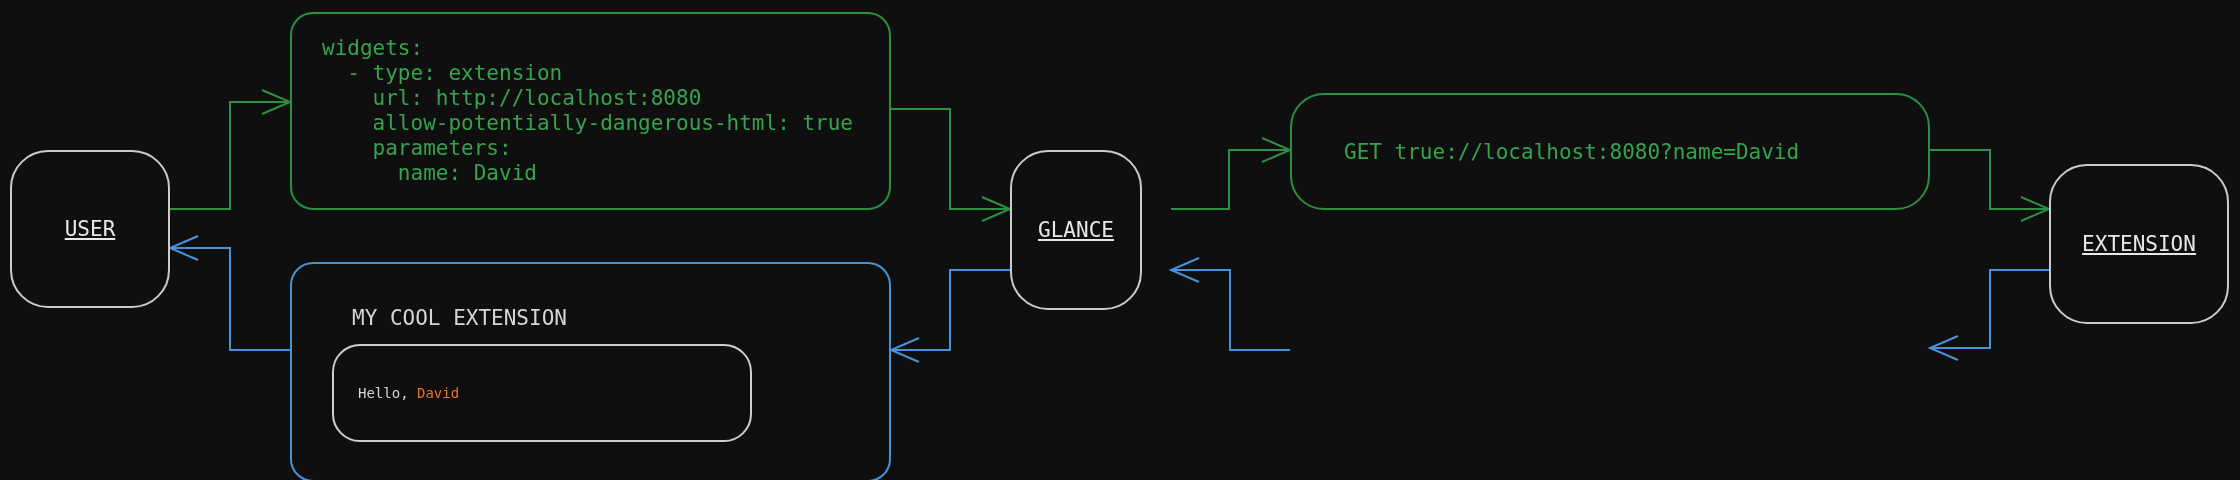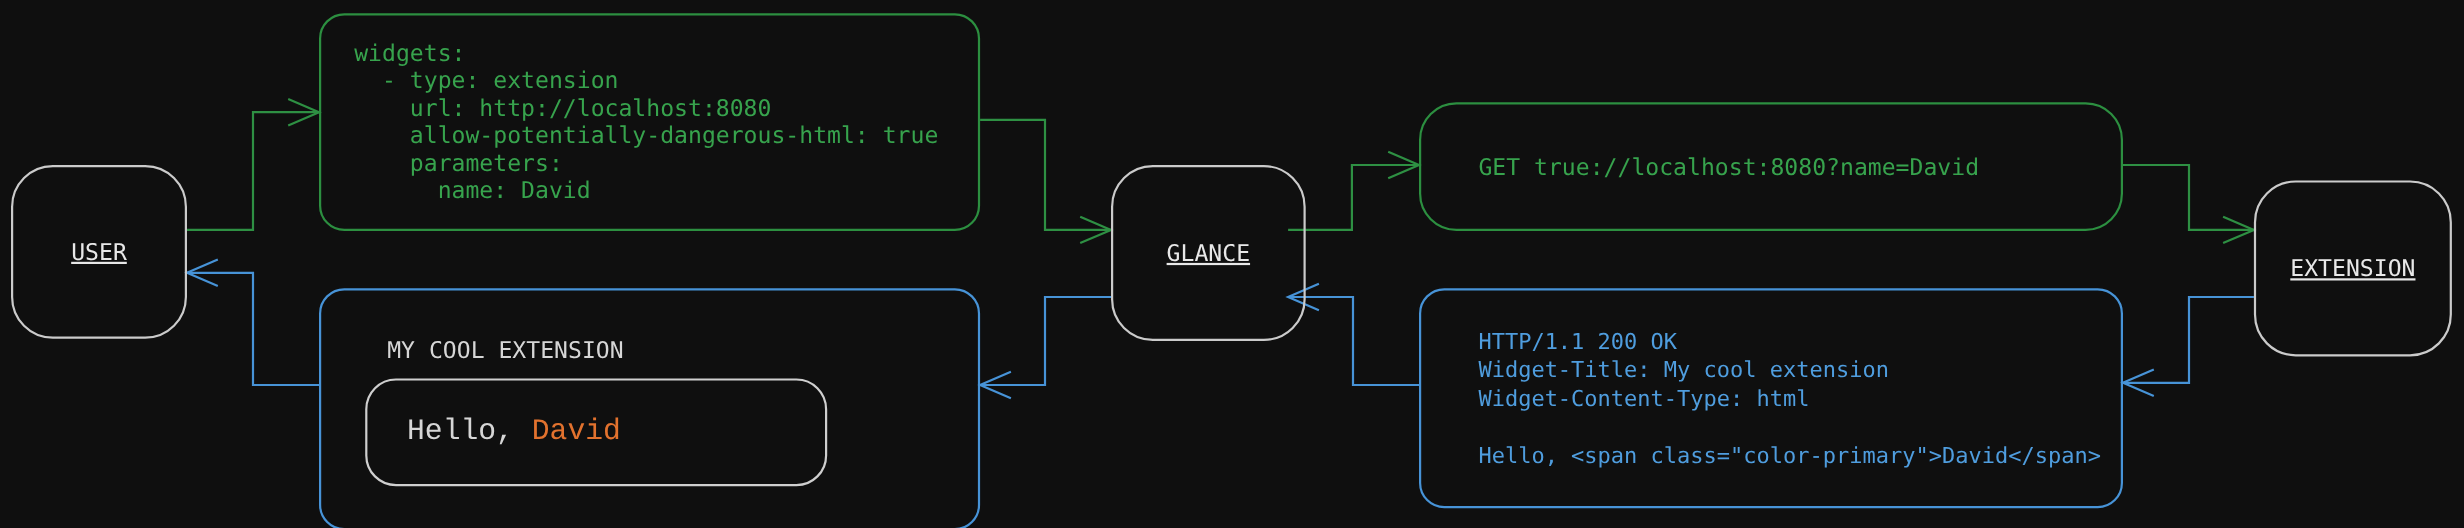--- a/index.html
+++ b/index.html
@@ -35,21 +35,21 @@
     justify-content: center;
     box-sizing: border-box;
   }
   .node-label {
     color: #e8e8e8;
     font-size: 21px;
     white-space: pre;
     text-decoration: underline;
   }
   .node-user      { left: 10px;   top: 150px; width: 160px; height: 158px; }
-  .node-glance    { left: 1010px; top: 150px; width: 177px; height: 160px; }
+  .node-glance    { left: 1010px; top: 150px; width: 132px; height: 160px; }
   .node-extension { left: 2049px; top: 150px; width: 180px; height: 160px; margin-top: 14px; }
 
   .box {
     position: absolute;
     box-sizing: border-box;
     border-radius: 23px;
     background: transparent;
   }
   .box-green { border: 2px solid #2c8f40; }
   .box-blue  { border: 2px solid #4793d7; margin-top: 12px; }
@@ -103,24 +103,23 @@
   .widget-inner {
     position: absolute;
     left: 40px; top: 80px;
     width: 420px; height: 98px;
     border: 2px solid #cfcfcf;
     border-radius: 28px;
     box-sizing: border-box;
     display: flex; align-items: center;
   }
   .widget-inner .greeting {
-    padding-left: 36px;
-    font-size: 27px;
+    padding-left: 24px;
+    font-size: 14px;
     white-space: pre;
-    font-family: Liberation Mono, monospace;
   }
   .greeting .hello { color: #d6d6d6; white-space: pre; }
   .greeting .name  { color: #e2722e; white-space: pre; }
 </style>
 </head>
 <body>
 
 <div class="canvas">
 
   <svg class="wires" viewBox="0 0 2240 480">
@@ -176,27 +175,20 @@
     url: http://localhost:8080
     allow-potentially-dangerous-html: true
     parameters:
       name: David</pre>
   </div>
 
   <div class="box box-green box-request">
     <div class="req-line">GET true://localhost:8080?name=David</div>
   </div>
 
-  <div class="box box-blue box-response">
-    <pre>HTTP/1.1 200 OK
-Widget-Title: My cool extension
-Widget-Content-Type: html
-
-Hello, &lt;span class="color-primary"&gt;David&lt;/span&gt;</pre>
-  </div>
 
   <div class="box box-blue box-widget">
     <div class="widget-title">MY COOL EXTENSION</div>
     <div class="widget-inner">
       <div class="greeting"><span class="hello">Hello, </span><span class="name">David</span></div>
     </div>
   </div>
 
 </div>
 

